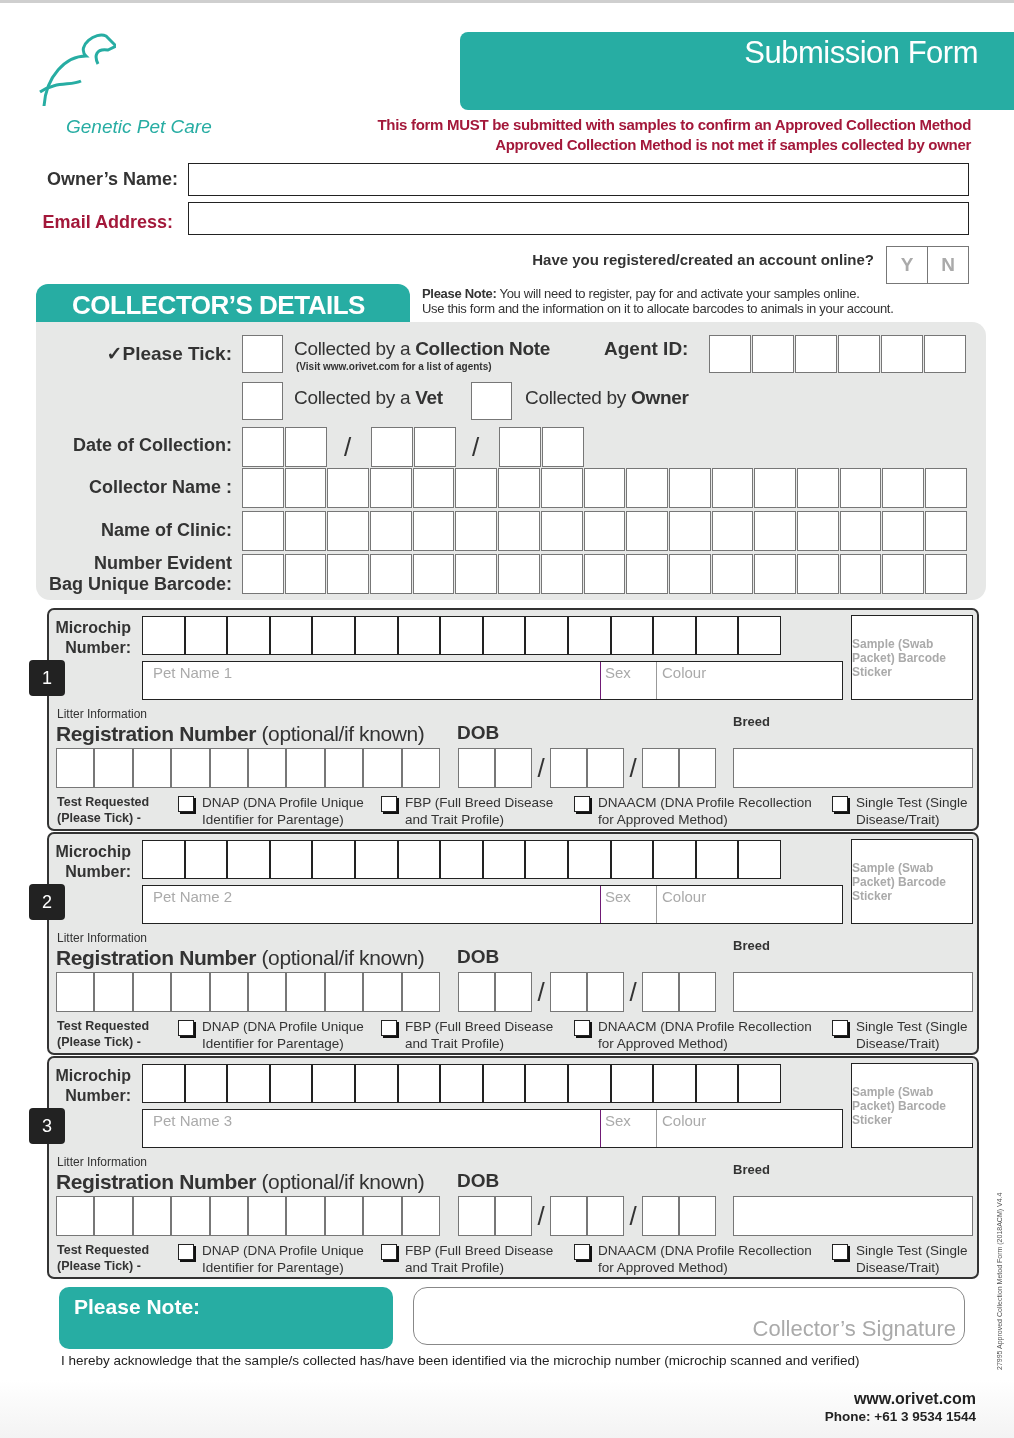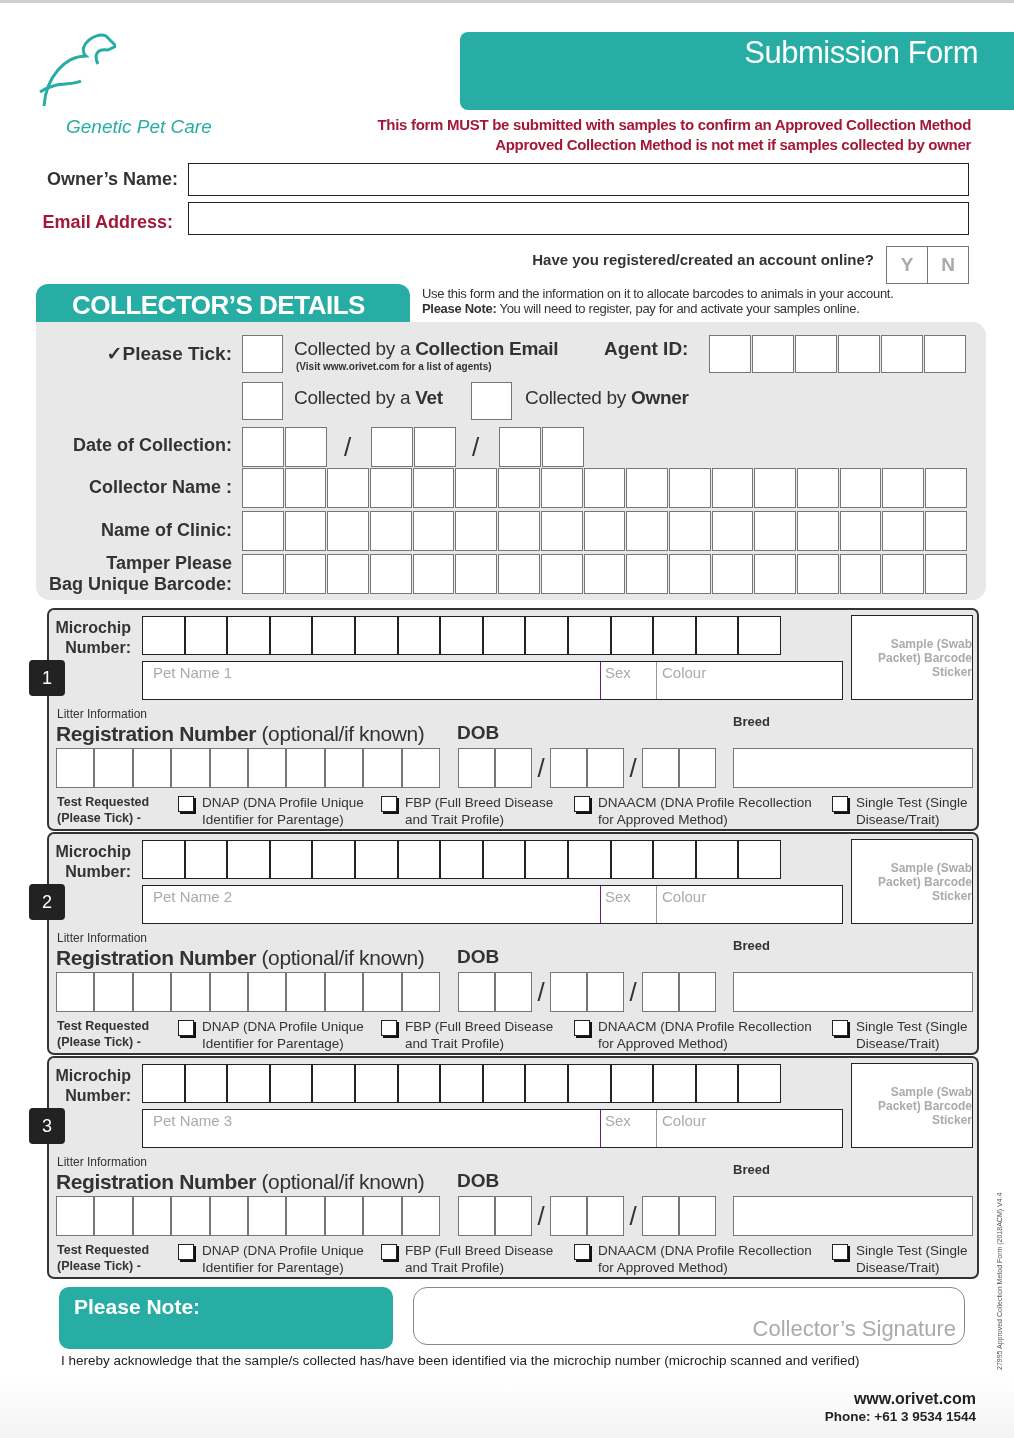--- a/index.html
+++ b/index.html
@@ -35,21 +35,21 @@
 .small{font-size:10px;font-weight:bold;position:absolute;color:#333}
 .pet{position:absolute;left:47px;width:932px;height:223px;background:#e7e8e7;border:2px solid #333;border-radius:7px}
 .pet .num{position:absolute;left:-20px;top:50px;width:36px;height:36px;background:#222;color:#fff;border-radius:4px;display:flex;align-items:center;justify-content:center;font-size:18px}
 .mclbl{position:absolute;left:6px;top:8px;font-size:16px;font-weight:bold;color:#333;text-align:right;line-height:20px;width:76px}
 .mcrow{position:absolute;left:93px;top:6px;display:flex}
 .mcrow .c{width:42.6px;height:39px;background:#fff;border:1.5px solid #222;margin-right:0}
 .namebox{position:absolute;left:93px;top:51px;width:701px;height:39px;background:#fff;border:1.5px solid #222}
 .namebox .pn{position:absolute;left:10px;top:2px;color:#aaa;font-size:15px}
 .namebox .sx{position:absolute;left:457px;top:0;height:100%;border-left:1px solid #701a75;padding:2px 0 0 4px;color:#aaa;font-size:15px;width:56px}
 .namebox .co{position:absolute;left:513px;top:0;height:100%;border-left:1px solid #999;padding:2px 0 0 5px;color:#aaa;font-size:15px}
-.sticker{position:absolute;left:802px;top:5px;width:122px;height:85px;background:#fff;border:1.5px solid #222;display:flex;align-items:center;justify-content:center;text-align:right;color:#aaa;font-size:12px;font-weight:bold;line-height:14px}
+.sticker{position:absolute;left:802px;top:5px;width:122px;height:85px;background:#fff;border:1.5px solid #222;display:flex;align-items:center;justify-content:center;text-align:left;color:#aaa;font-size:12px;font-weight:bold;line-height:14px}
 .litter{position:absolute;left:8px;top:97px;font-size:12px;color:#333}
 .reg{position:absolute;left:7px;top:112px;font-size:21px;font-weight:bold;color:#333;letter-spacing:-.4px}
 .reg span{font-weight:normal}
 .dob{position:absolute;left:408px;top:112px;font-size:19px;font-weight:bold;color:#333}
 .breed{position:absolute;left:684px;top:104px;font-size:13px;font-weight:bold;color:#333}
 .regrow{position:absolute;left:7px;top:138px;display:flex}
 .regrow .c{width:38.4px;height:40px;background:#fff;border:1.5px solid #777}
 .dobrow{position:absolute;left:409px;top:138px;display:flex;align-items:center}
 .dobrow .c{width:37px;height:40px;background:#fff;border:1.5px solid #777}
 .dobrow .sl{width:18px;text-align:center;font-size:26px;color:#333}
@@ -97,28 +97,28 @@
 <div class="abs field" style="left:188px;top:202px;width:781px;height:33px"></div>
 
 <div class="abs q">Have you registered/created an account online?</div>
 <div class="abs yn">
   <span>Y</span>
   <span>N</span>
 </div>
 
 <div class="abs tab">COLLECTOR’S DETAILS</div>
 <div class="abs note">
+  <div><b>Please Note:</b><span> You will need to register, pay for and activate your samples online.</span></div>
   <div>Use this form and the information on it to allocate barcodes to animals in your account.</div>
-  <div><b>Please Note:</b><span> You will need to register, pay for and activate your samples online.</span></div>
 </div>
 
 <div class="abs coll">
   <div class="abs lbl" style="left:0;top:20px;width:196px;font-size:19px">✓Please Tick:</div>
   <div class="box" style="left:206px;top:13px;width:41px;height:38px"></div>
-  <div class="ctxt" style="left:258px;top:16px"><span>Collected by a </span><b>Collection Email</b></div>
+  <div class="ctxt" style="left:258px;top:16px"><span>Collected by a </span><b>Collection Note</b></div>
   <div class="small" style="left:260px;top:39px">(Visit www.orivet.com for a list of agents)</div>
   <div class="abs lbl" style="left:568px;top:16px;font-size:19px">Agent ID:</div>
   <div class="boxrow" style="left:673px;top:13px">
     <div class="c" style="width:42px;height:38px"></div>
       <div class="c" style="width:42px;height:38px"></div>
       <div class="c" style="width:42px;height:38px"></div>
       <div class="c" style="width:42px;height:38px"></div>
       <div class="c" style="width:42px;height:38px"></div>
       <div class="c" style="width:42px;height:38px"></div>
   </div>
@@ -178,21 +178,21 @@
       <div class="c" style="width: 41.7px; height: 40px;"></div>
       <div class="c" style="width: 41.7px; height: 40px;"></div>
       <div class="c" style="width: 41.7px; height: 40px;"></div>
       <div class="c" style="width: 41.7px; height: 40px;"></div>
       <div class="c" style="width: 41.7px; height: 40px;"></div>
       <div class="c" style="width: 41.7px; height: 40px;"></div>
       <div class="c" style="width: 41.7px; height: 40px;"></div>
       <div class="c" style="width: 41.7px; height: 40px;"></div>
     </div>
   <div class="abs lbl" style="left:0;top:231px;width:196px;line-height:21px">
-    <div>Tamper Please</div>
+    <div>Number Evident</div>
     <div>Bag Unique Barcode:</div>
   </div>
   <div class="boxrow" id="row-bc" style="left:206px;top:232px">
       <div class="c" style="width: 41.7px; height: 40px;"></div>
       <div class="c" style="width: 41.7px; height: 40px;"></div>
       <div class="c" style="width: 41.7px; height: 40px;"></div>
       <div class="c" style="width: 41.7px; height: 40px;"></div>
       <div class="c" style="width: 41.7px; height: 40px;"></div>
       <div class="c" style="width: 41.7px; height: 40px;"></div>
       <div class="c" style="width: 41.7px; height: 40px;"></div>

